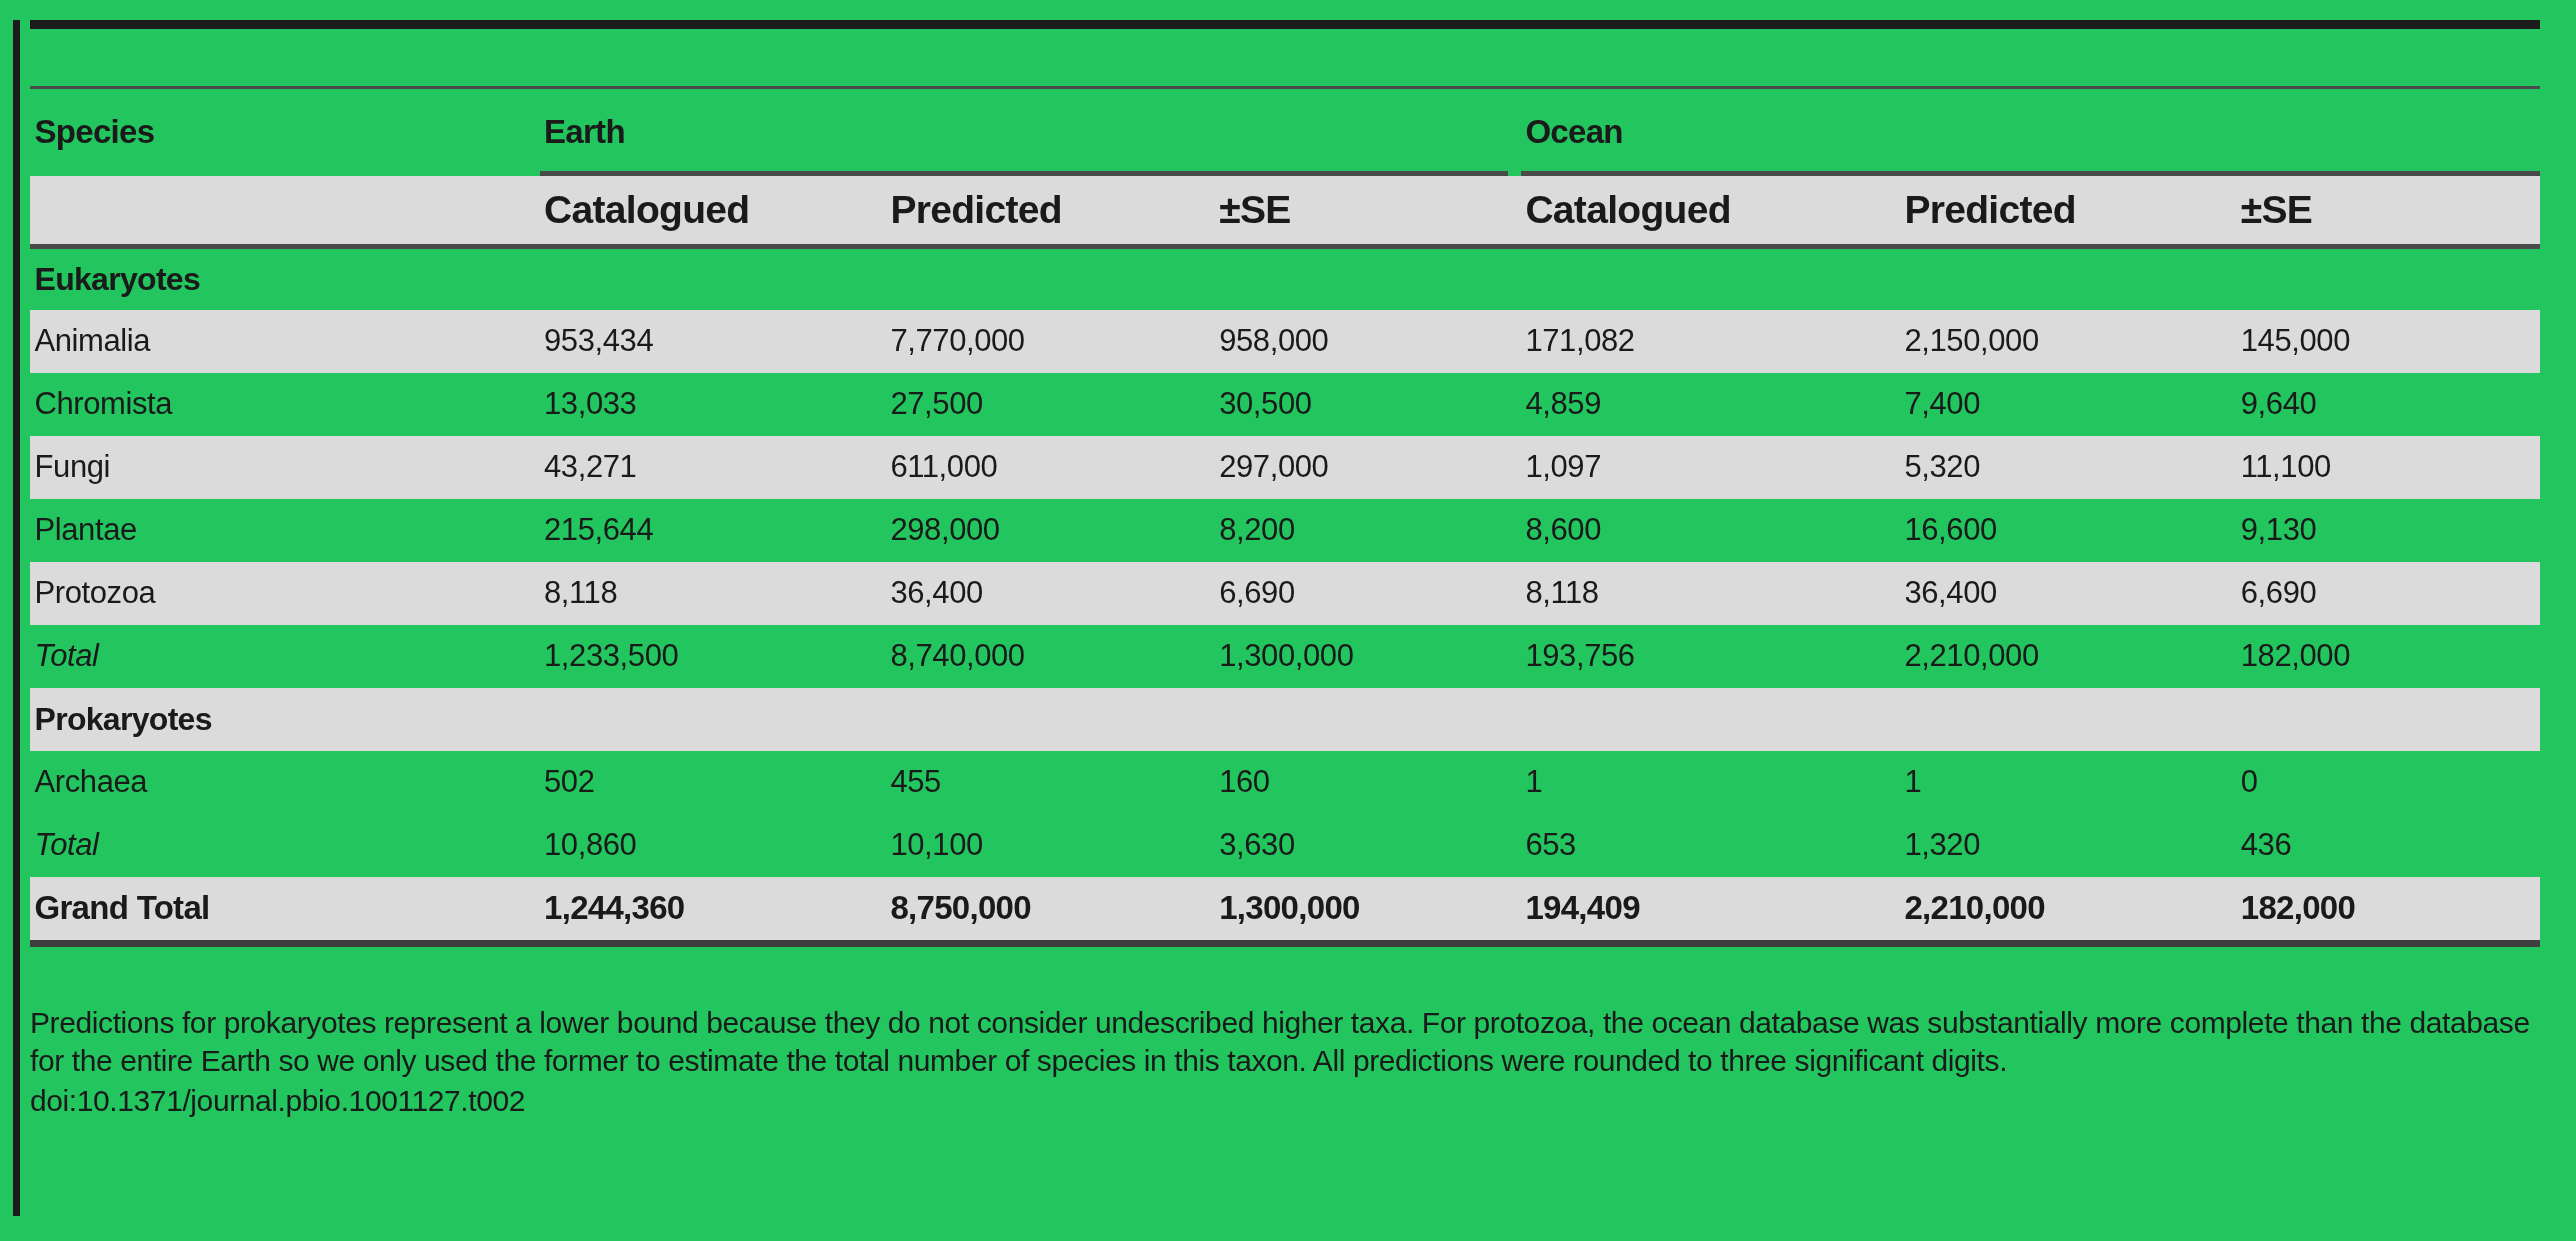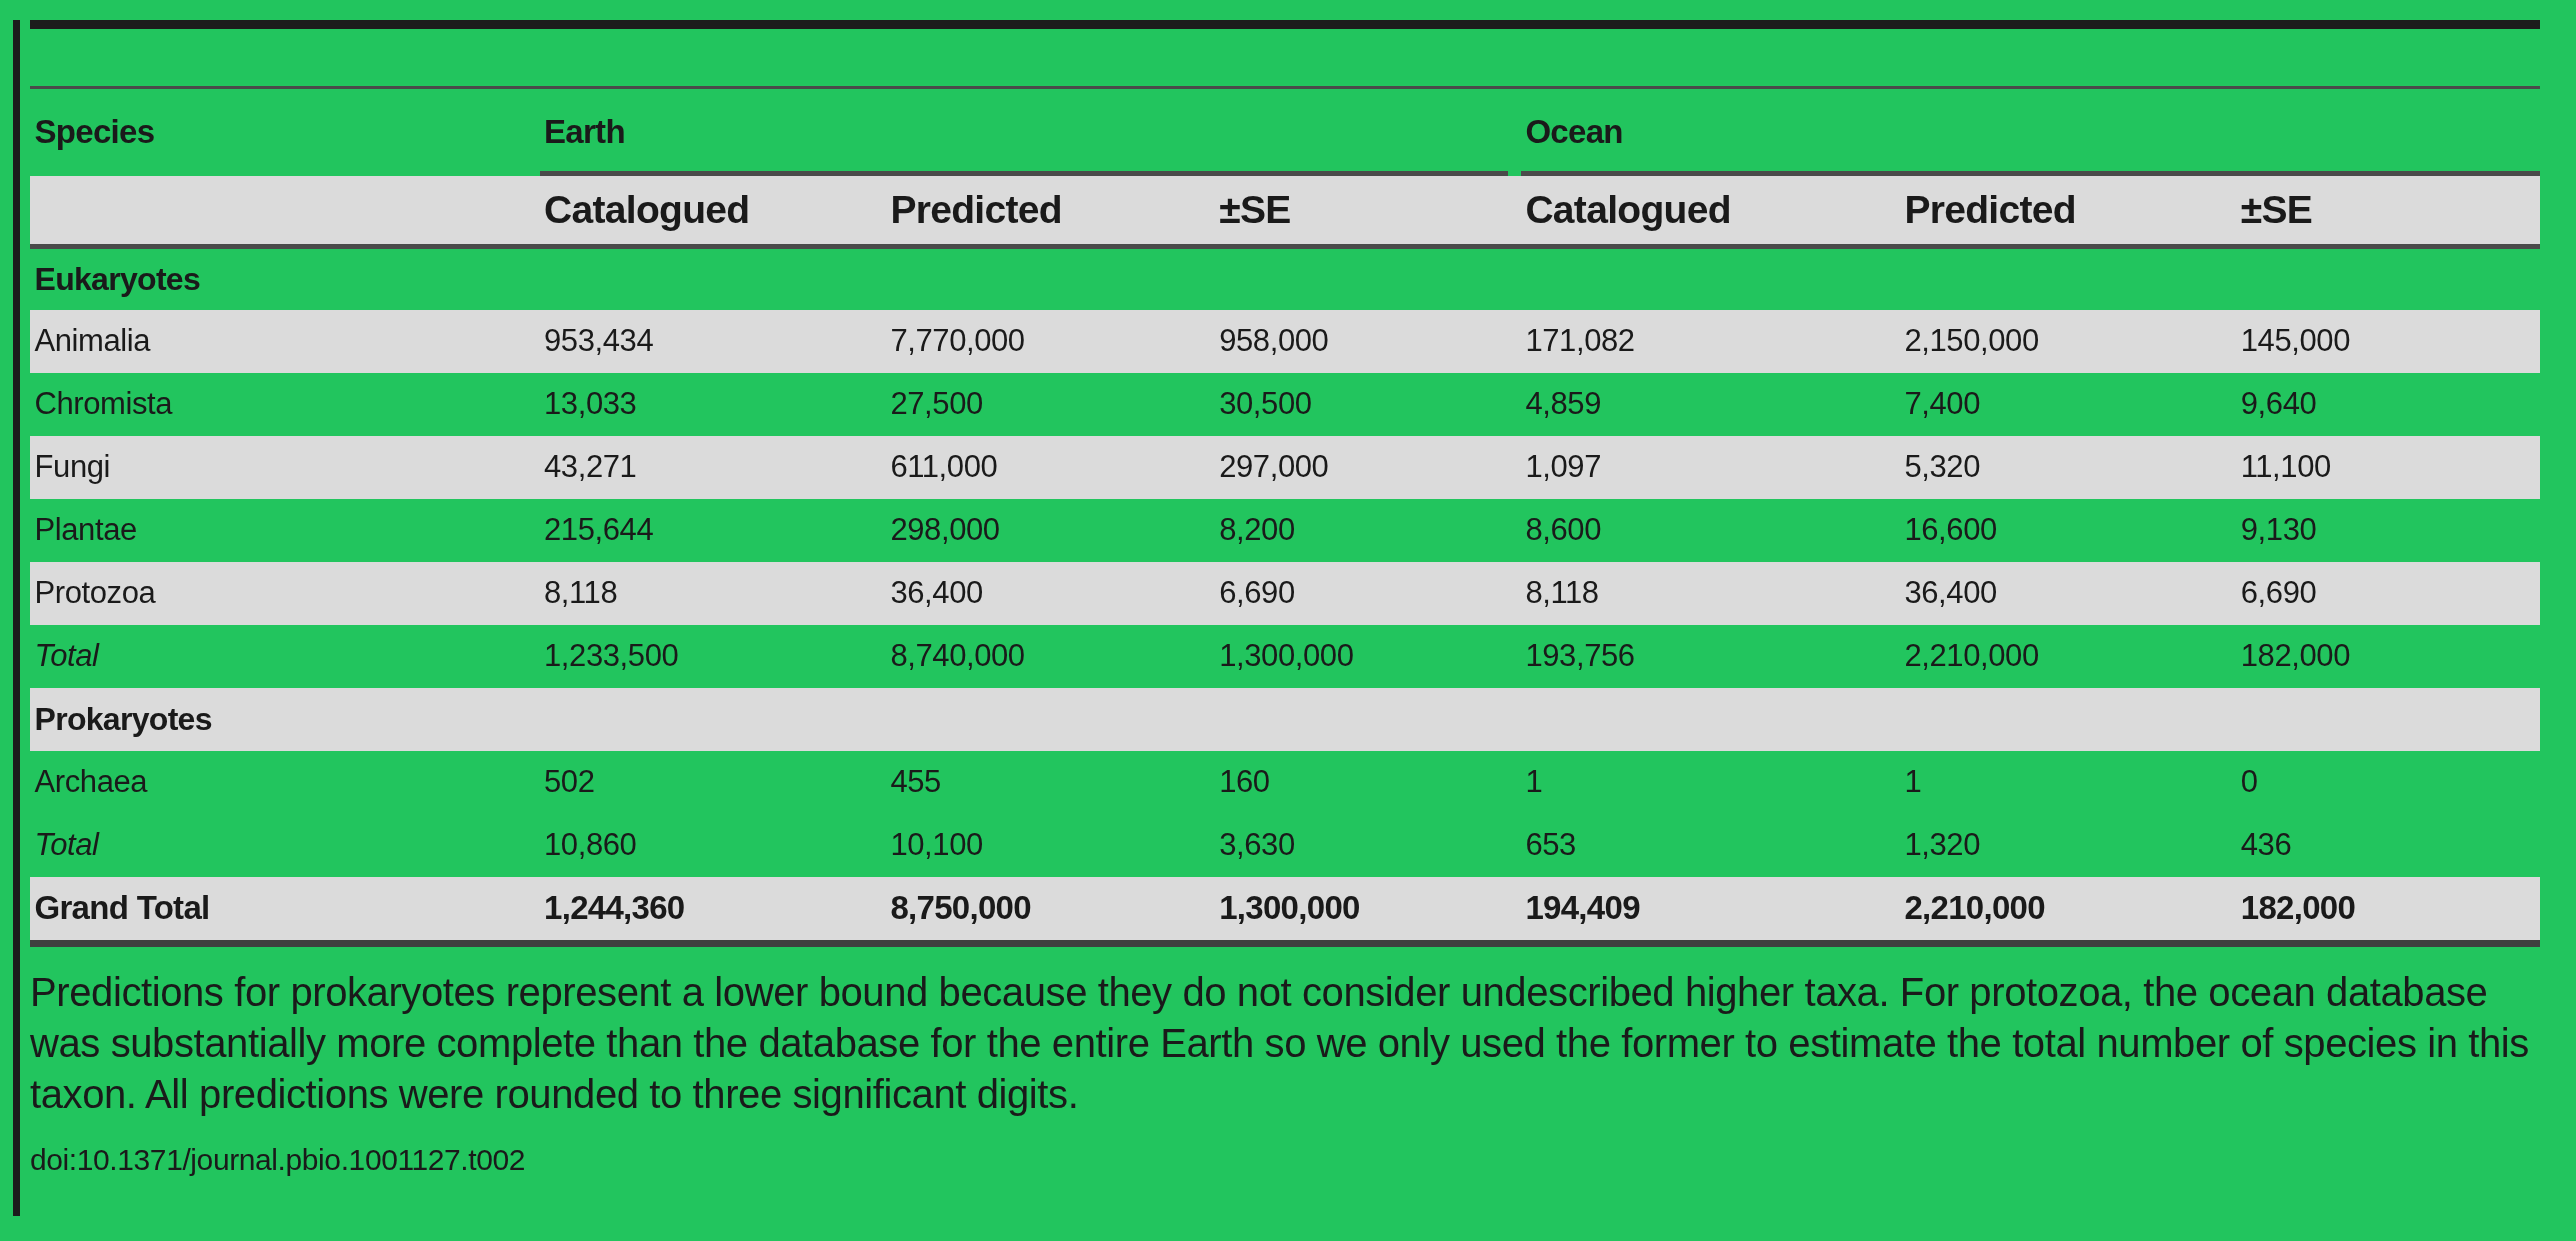--- a/index.html
+++ b/index.html
@@ -65,28 +65,28 @@
   .section-row td { font-weight: bold; font-size: 32px; letter-spacing: -0.7px; }
   .total-row td.species-cell { font-style: italic; }
   .grand-row { height: 67px; }
   .grand-row td {
     font-weight: bold;
     font-size: 33px;
     letter-spacing: -0.7px;
     border-bottom: 7.5px solid #3f3f3f;
   }
   .footnote {
-    margin: 20px 0 0 0;
-    font-size: 40px;
+    margin: 57px 0 0 0;
+    font-size: 30px;
     line-height: 1.28;
     letter-spacing: -0.4px;
     color: var(--text, #1a1a1a);
   }
   .doi {
-    margin: 22px 0 0 0;
+    margin: 3px 0 0 0;
     font-size: 30px;
     letter-spacing: -0.4px;
     color: var(--text, #1a1a1a);
   }
 </style>
 </head>
 <body>
 
 <div class="page">
   <div class="left-rule"></div>

